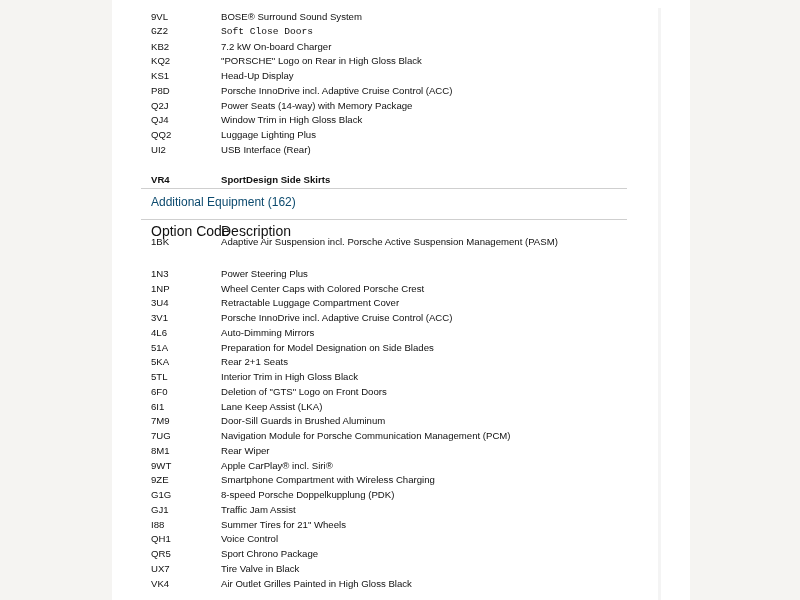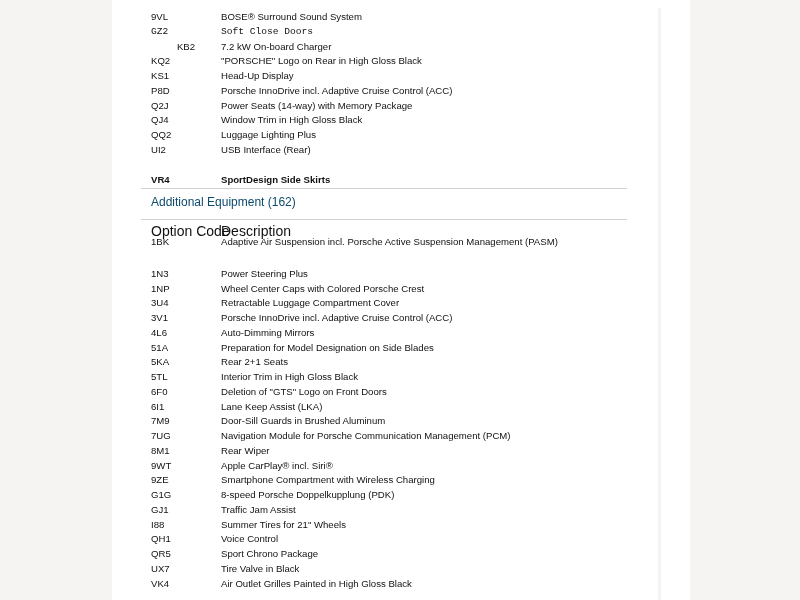--- a/index.html
+++ b/index.html
@@ -73,21 +73,21 @@
   </style>
 </head>
 <body>
 
 <div class="page"></div>
 <div class="vline"></div>
 
 <div id="standard-list">
     <div class="row" style="top: 9px;"><span class="code">9VL</span><span class="desc">BOSE® Surround Sound System</span></div>
     <div class="row" style="top: 23.75px; font-family: Liberation Mono, monospace;"><span class="code">GZ2</span><span class="desc">Soft Close Doors</span></div>
-    <div class="row" style="top: 38.5px; text-align: center;"><span class="code">KB2</span><span class="desc">7.2 kW On-board Charger</span></div>
+    <div class="row" style="top: 38.5px;"><span class="code">KB2</span><span class="desc">7.2 kW On-board Charger</span></div>
     <div class="row" style="top: 53.25px;"><span class="code">KQ2</span><span class="desc">"PORSCHE" Logo on Rear in High Gloss Black</span></div>
     <div class="row" style="top: 68px;"><span class="code">KS1</span><span class="desc">Head-Up Display</span></div>
     <div class="row" style="top: 82.75px;"><span class="code">P8D</span><span class="desc">Porsche InnoDrive incl. Adaptive Cruise Control (ACC)</span></div>
     <div class="row" style="top: 97.5px;"><span class="code">Q2J</span><span class="desc">Power Seats (14-way) with Memory Package</span></div>
     <div class="row" style="top: 112.25px;"><span class="code">QJ4</span><span class="desc">Window Trim in High Gloss Black</span></div>
     <div class="row" style="top: 127px;"><span class="code">QQ2</span><span class="desc">Luggage Lighting Plus</span></div>
     <div class="row" style="top: 141.75px;"><span class="code">UI2</span><span class="desc">USB Interface (Rear)</span></div>
     <div class="row" style="top: 172px; font-weight: bold;"><span class="code">VR4</span><span class="desc">SportDesign Side Skirts</span></div>
   </div>
 

